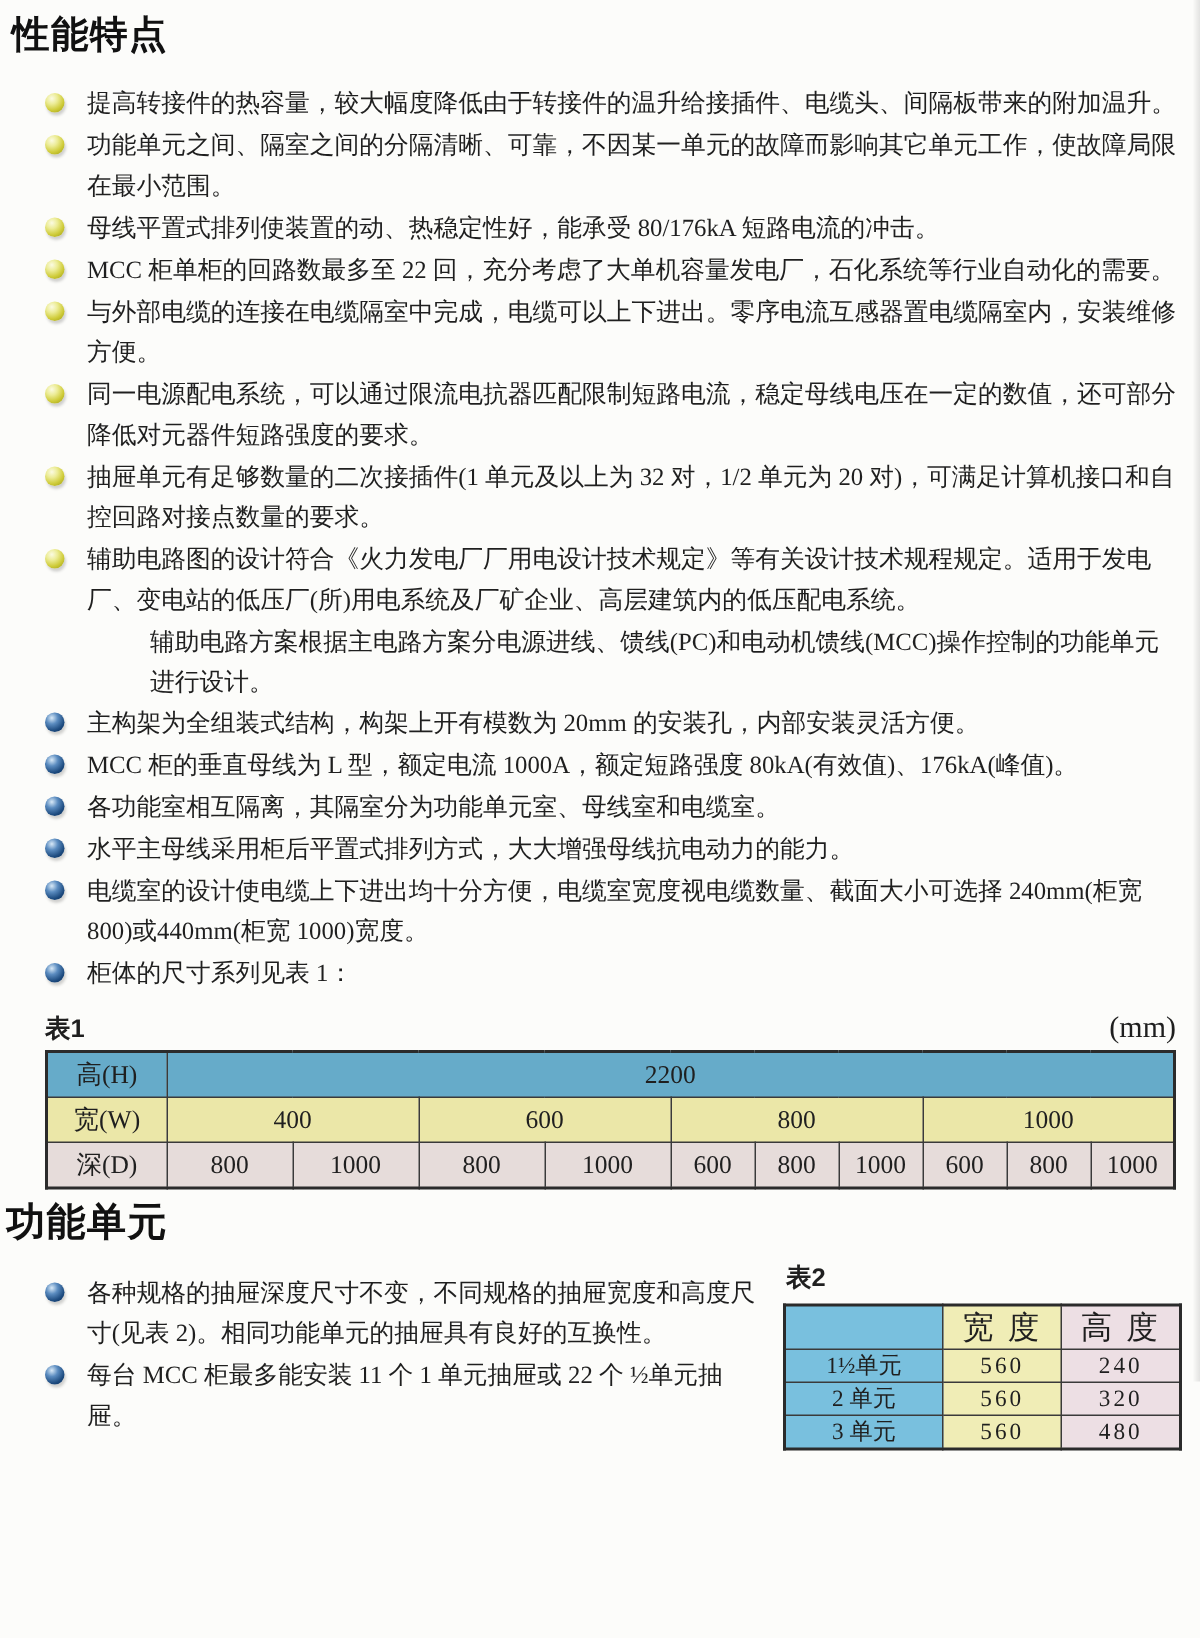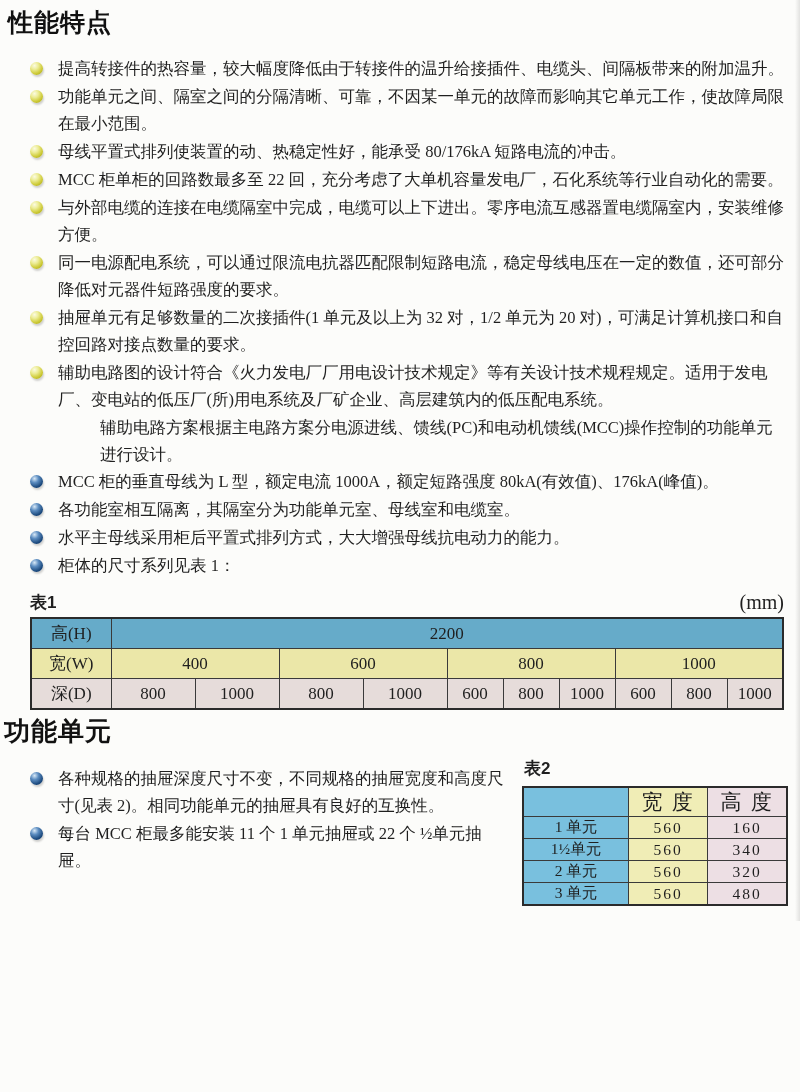--- a/index.html
+++ b/index.html
@@ -105,23 +105,25 @@
       <li><span class="dot yellow"></span><span>与外部电缆的连接在电缆隔室中完成，电缆可以上下进出。零序电流互感器置电缆隔室内，安装维修方便。</span></li>
       <li><span class="dot yellow"></span><span>同一电源配电系统，可以通过限流电抗器匹配限制短路电流，稳定母线电压在一定的数值，还可部分降低对元器件短路强度的要求。</span></li>
       <li><span class="dot yellow"></span><span>抽屉单元有足够数量的二次接插件(1 单元及以上为 32 对，1/2 单元为 20 对)，可满足计算机接口和自控回路对接点数量的要求。</span></li>
       <li><span class="dot yellow"></span><span>辅助电路图的设计符合《火力发电厂厂用电设计技术规定》等有关设计技术规程规定。适用于发电厂、变电站的低压厂(所)用电系统及厂矿企业、高层建筑内的低压配电系统。</span></li>
     </ul>
     <p class="note">辅助电路方案根据主电路方案分电源进线、馈线(PC)和电动机馈线(MCC)操作控制的功能单元进行设计。</p>
   </section>
 
   <section>
     <ul class="bullets">
+      <li><span class="dot blue"></span><span>主构架为全组装式结构，构架上开有模数为 20mm 的安装孔，内部安装灵活方便。</span></li>
       <li><span class="dot blue"></span><span>MCC 柜的垂直母线为 L 型，额定电流 1000A，额定短路强度 80kA(有效值)、176kA(峰值)。</span></li>
       <li><span class="dot blue"></span><span>各功能室相互隔离，其隔室分为功能单元室、母线室和电缆室。</span></li>
       <li><span class="dot blue"></span><span>水平主母线采用柜后平置式排列方式，大大增强母线抗电动力的能力。</span></li>
+      <li><span class="dot blue"></span><span>电缆室的设计使电缆上下进出均十分方便，电缆室宽度视电缆数量、截面大小可选择 240mm(柜宽 800)或440mm(柜宽 1000)宽度。</span></li>
       <li><span class="dot blue"></span><span>柜体的尺寸系列见表 1：</span></li>
     </ul>
 
     <div class="t1-head">
       <span class="t1-label">表1</span>
       <span class="t1-unit">(mm)</span>
     </div>
     <table class="t1">
       <colgroup>
         <col style="width:80px">
@@ -172,28 +174,23 @@
       <div class="t2-block">
         <div class="t2-label">表2</div>
         <table class="t2">
           <tbody>
           <tr class="hdr">
             <td class="c-lab"></td>
             <td class="c-w">宽 度</td>
             <td class="c-h">高 度</td>
           </tr>
           <tr>
-            <td class="c-lab">1 单元</td>
-            <td class="c-w">560</td>
-            <td class="c-h">160</td>
-          </tr>
-          <tr>
             <td class="c-lab">1½单元</td>
             <td class="c-w">560</td>
-            <td class="c-h">340</td>
+            <td class="c-h">240</td>
           </tr>
           <tr>
             <td class="c-lab">2 单元</td>
             <td class="c-w">560</td>
             <td class="c-h">320</td>
           </tr>
           <tr>
             <td class="c-lab">3 单元</td>
             <td class="c-w">560</td>
             <td class="c-h">480</td>

